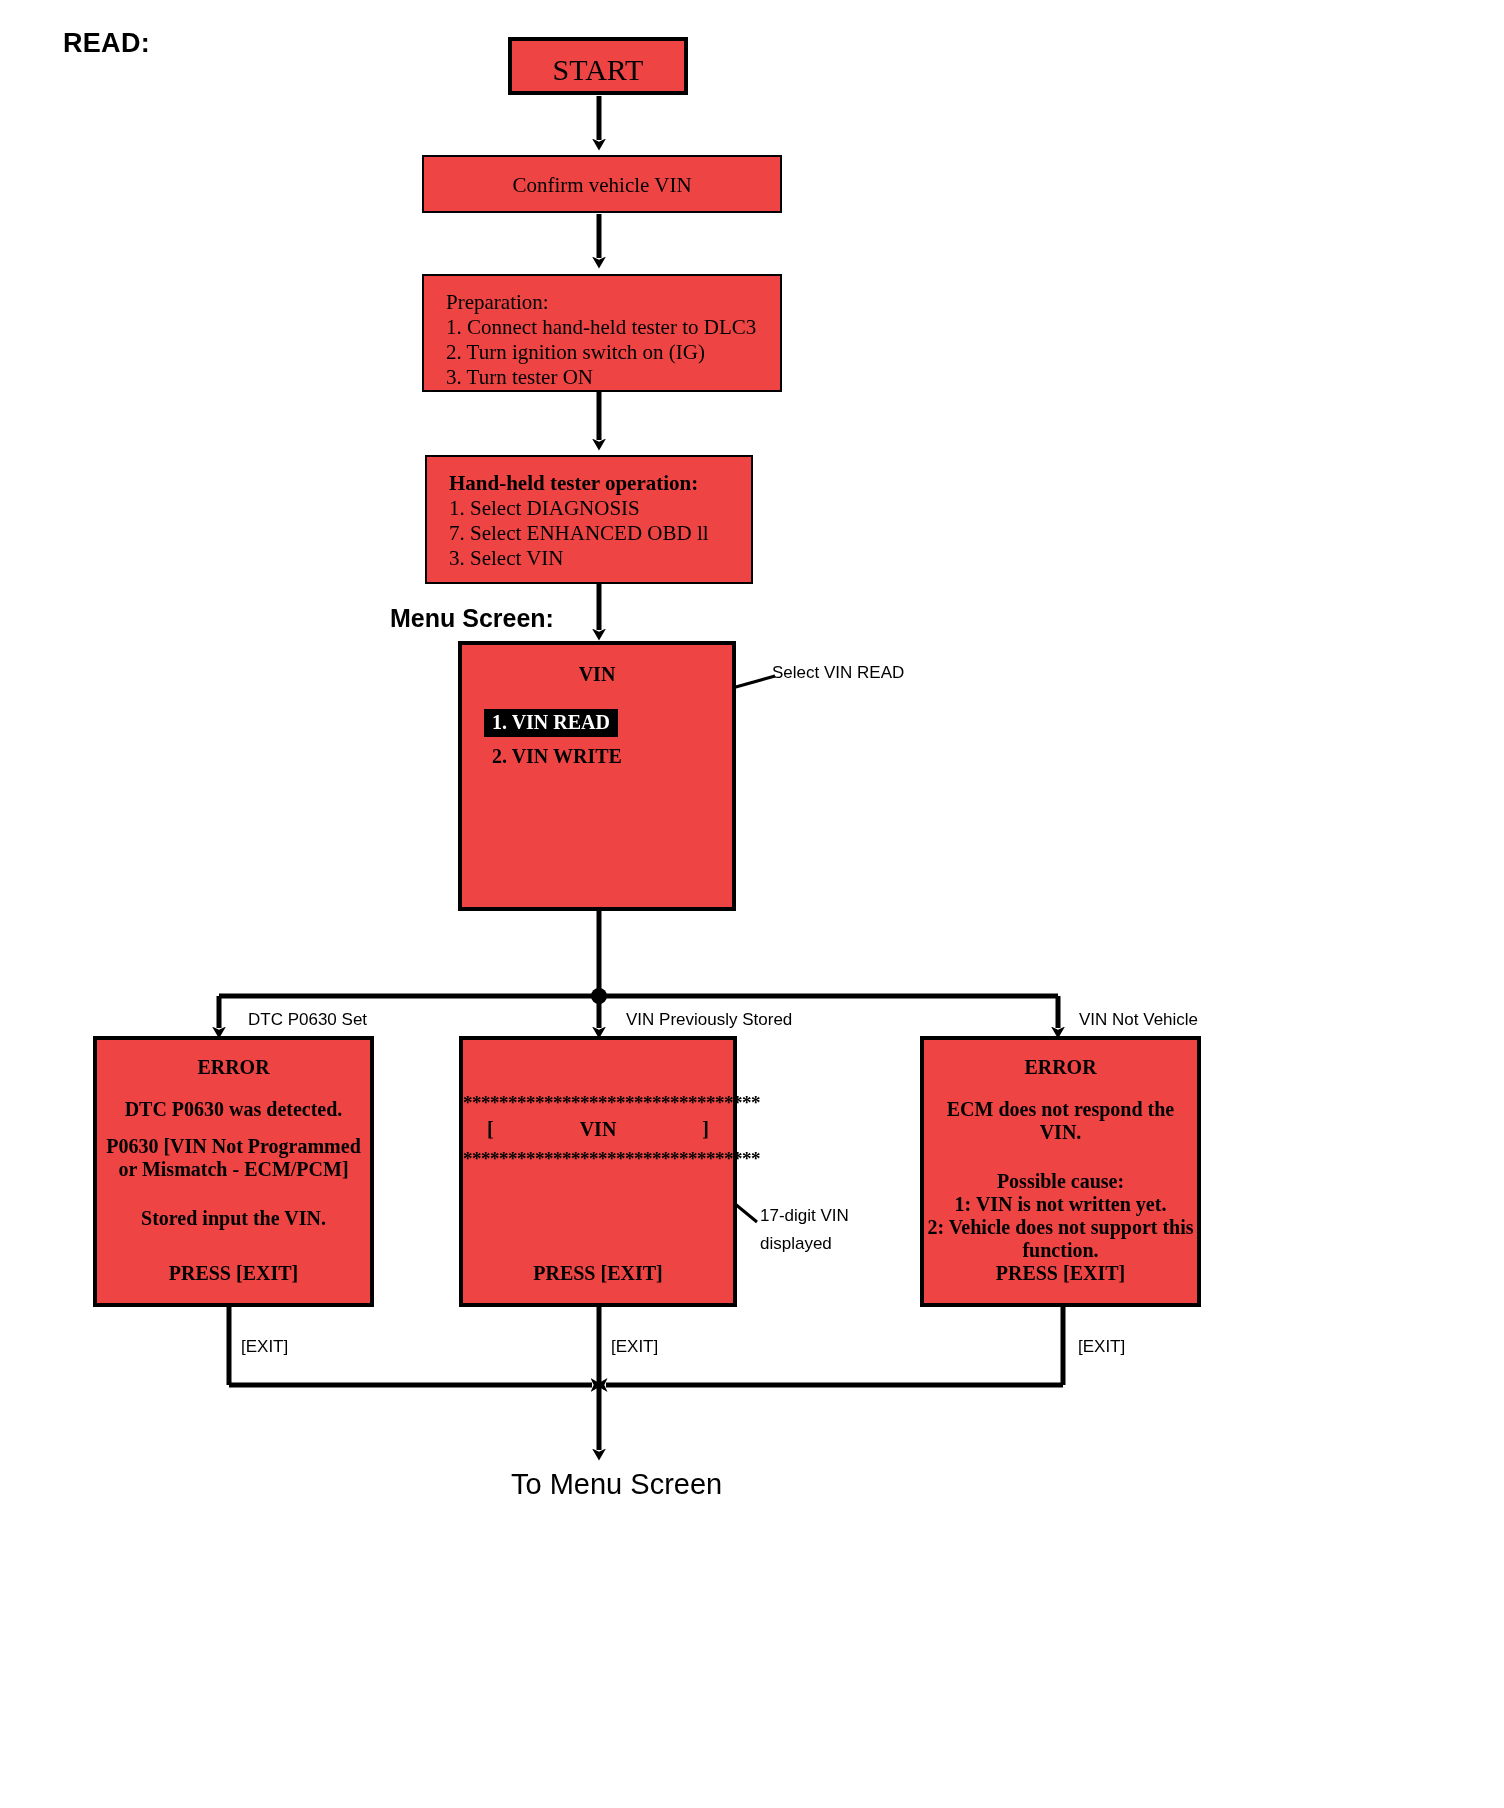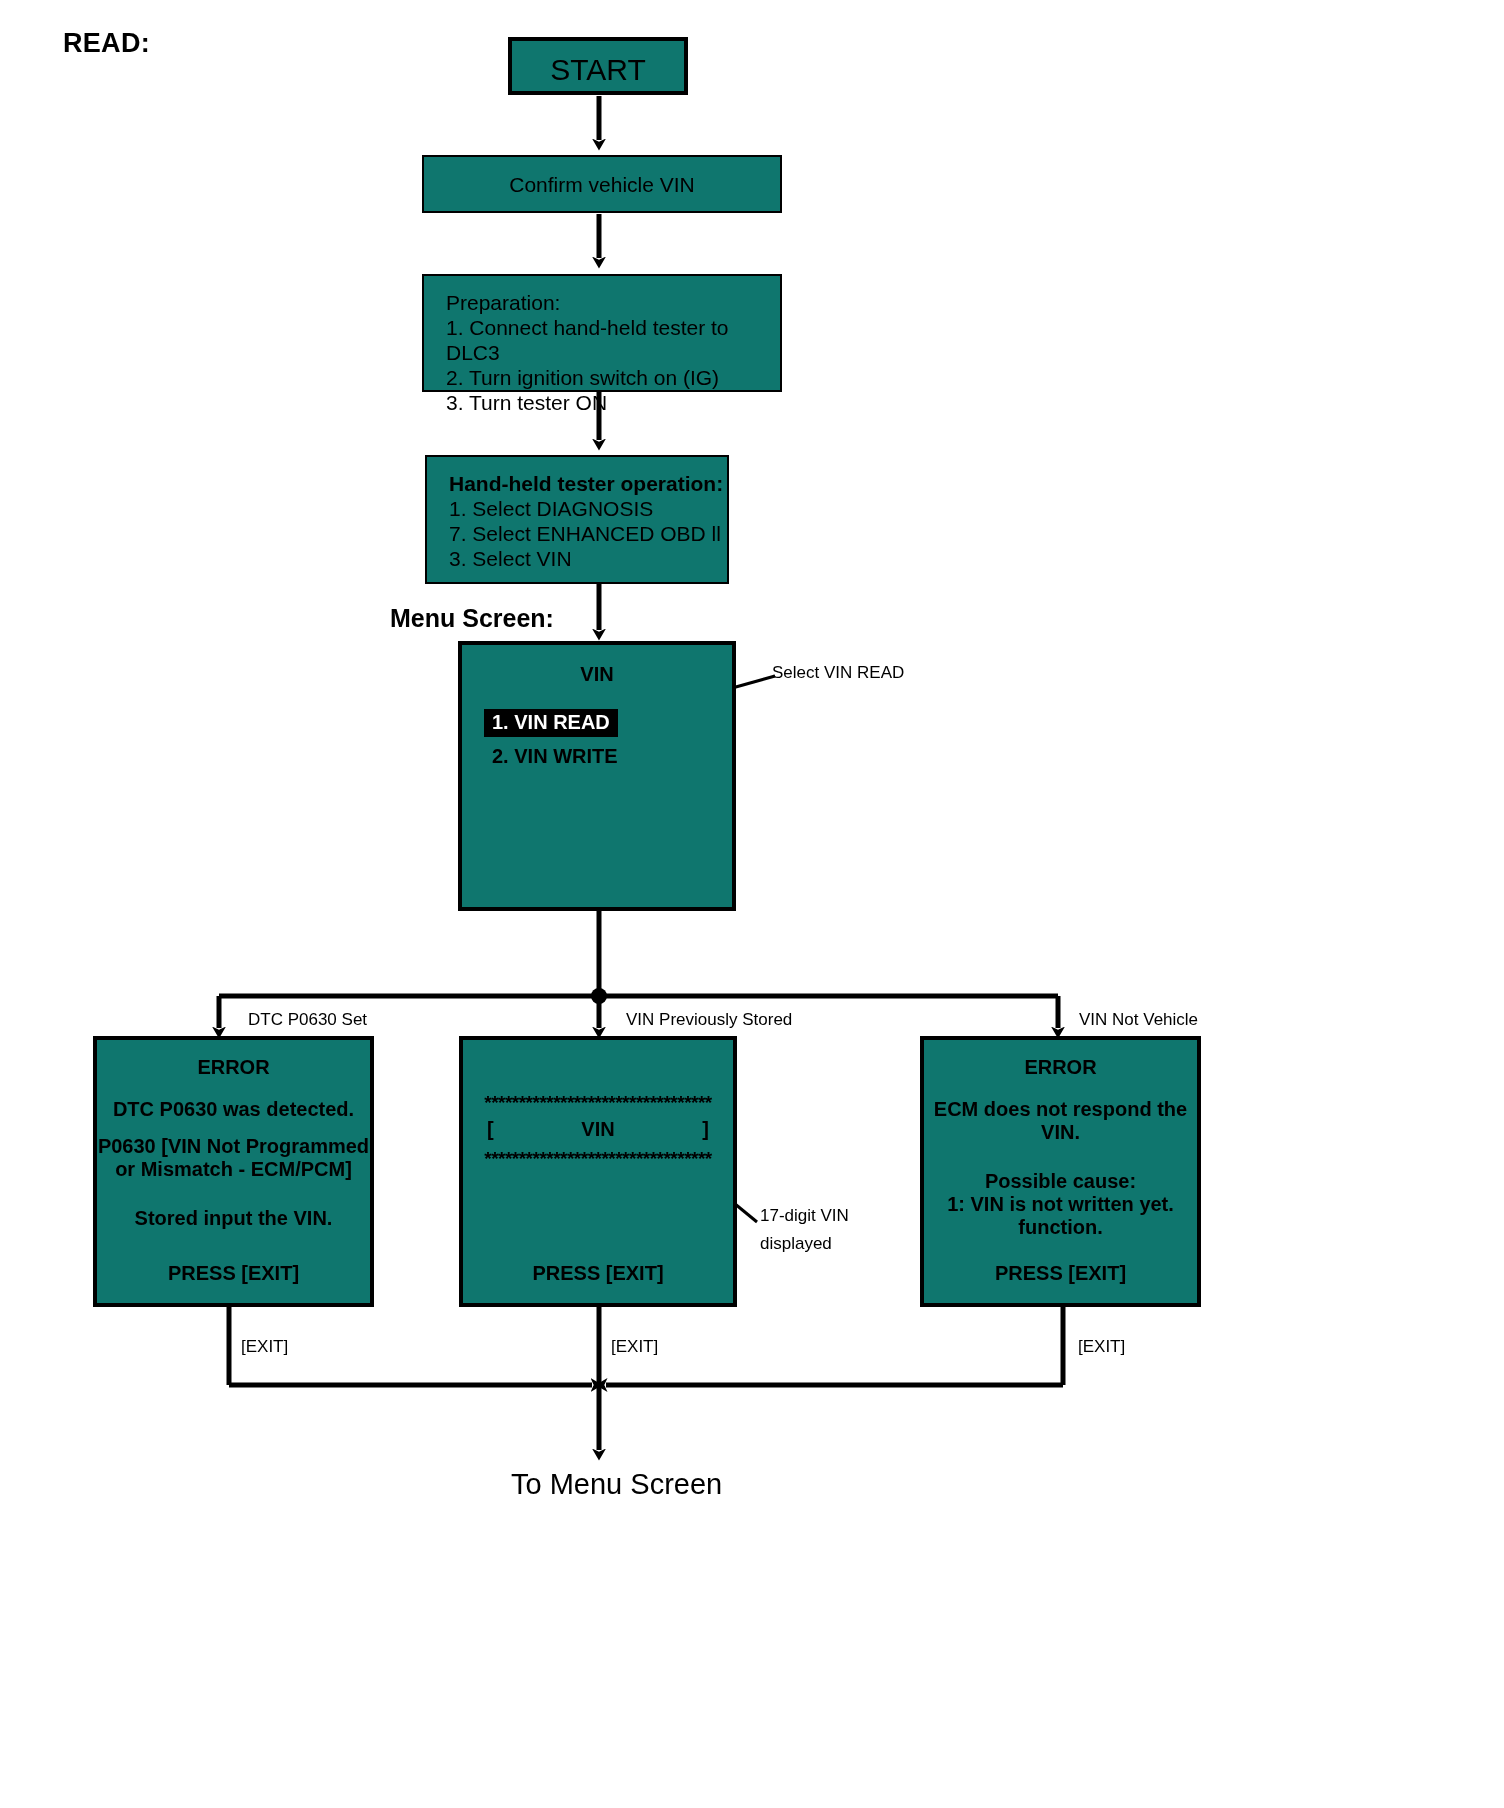--- a/index.html
+++ b/index.html
@@ -7,21 +7,21 @@
     width:1504px;height:1808px;
     background:#ffffff;
     font-family:"Liberation Sans", sans-serif;
     color:#000;
     position:relative;
     overflow:hidden;
   }
   .canvas{position:absolute;left:0;top:0;width:1504px;height:1808px;}
   .svg-layer{position:absolute;left:0;top:0;width:1504px;height:1808px;pointer-events:none;}
 
-  .node{position:absolute;box-sizing:border-box;background:#0f766e;}
+  .node{position:absolute;box-sizing:border-box;background:#ef4444;font-family:Liberation Serif, serif;}
   .thin{border:2px solid #000;}
   .thick{border:4px solid #000;}
 
   .lbl{position:absolute;white-space:pre;}
 
   
   .t-read{font-size:27px;font-weight:bold;letter-spacing:0.3px;}
   .t-start{font-size:30px;font-weight:normal;text-align:center;width:100%;}
   .t-plain{font-size:21px;font-weight:normal;}
   .t-bold{font-size:21px;font-weight:bold;}
@@ -93,21 +93,21 @@
 
   <div class="node thin" style="left:422px;top:274px;width:360px;height:118px;">
     <div class="box-body pad-l">
       <div class="t-plain line">Preparation:</div>
       <div class="t-plain line">1. Connect hand-held tester to DLC3</div>
       <div class="t-plain line">2. Turn ignition switch on (IG)</div>
       <div class="t-plain line">3. Turn tester ON</div>
     </div>
   </div>
 
-  <div class="node thin" style="left:425px;top:455px;width:304px;height:129px;">
+  <div class="node thin" style="left:425px;top:455px;width:328px;height:129px;">
     <div class="box-body pad-l">
       <div class="t-bold line">Hand-held tester operation:</div>
       <div class="t-plain line">1. Select DIAGNOSIS</div>
       <div class="t-plain line">7. Select ENHANCED OBD ll</div>
       <div class="t-plain line">3. Select VIN</div>
     </div>
   </div>
 
   <div class="lbl t-menu" style="left:390px;top:604px;">Menu Screen:</div>
 
@@ -165,20 +165,21 @@
   <div class="lbl t-ann" style="left:760px;top:1234px;">displayed</div>
 
   <div class="node thick" style="left:920px;top:1036px;width:281px;height:271px;">
     <div style="position:absolute;left:0;top:16px;width:100%;">
       <div class="t-screen">ERROR</div>
     </div>
     <div style="position:absolute;left:0;top:58px;width:100%;">
       <div class="t-screen" style="margin-bottom:26px;">ECM does not respond the VIN.</div>
       <div class="t-screen">Possible cause:</div>
       <div class="t-screen">1: VIN is not written yet.</div>
+      <div class="t-screen">2: Vehicle does not support this</div>
       <div class="t-screen">function.</div>
     </div>
     <div style="position:absolute;left:0;bottom:18px;width:100%;">
       <div class="t-screen">PRESS [EXIT]</div>
     </div>
   </div>
 
   <div class="lbl t-ann" style="left:241px;top:1337px;">[EXIT]</div>
   <div class="lbl t-ann" style="left:611px;top:1337px;">[EXIT]</div>
   <div class="lbl t-ann" style="left:1078px;top:1337px;">[EXIT]</div>

